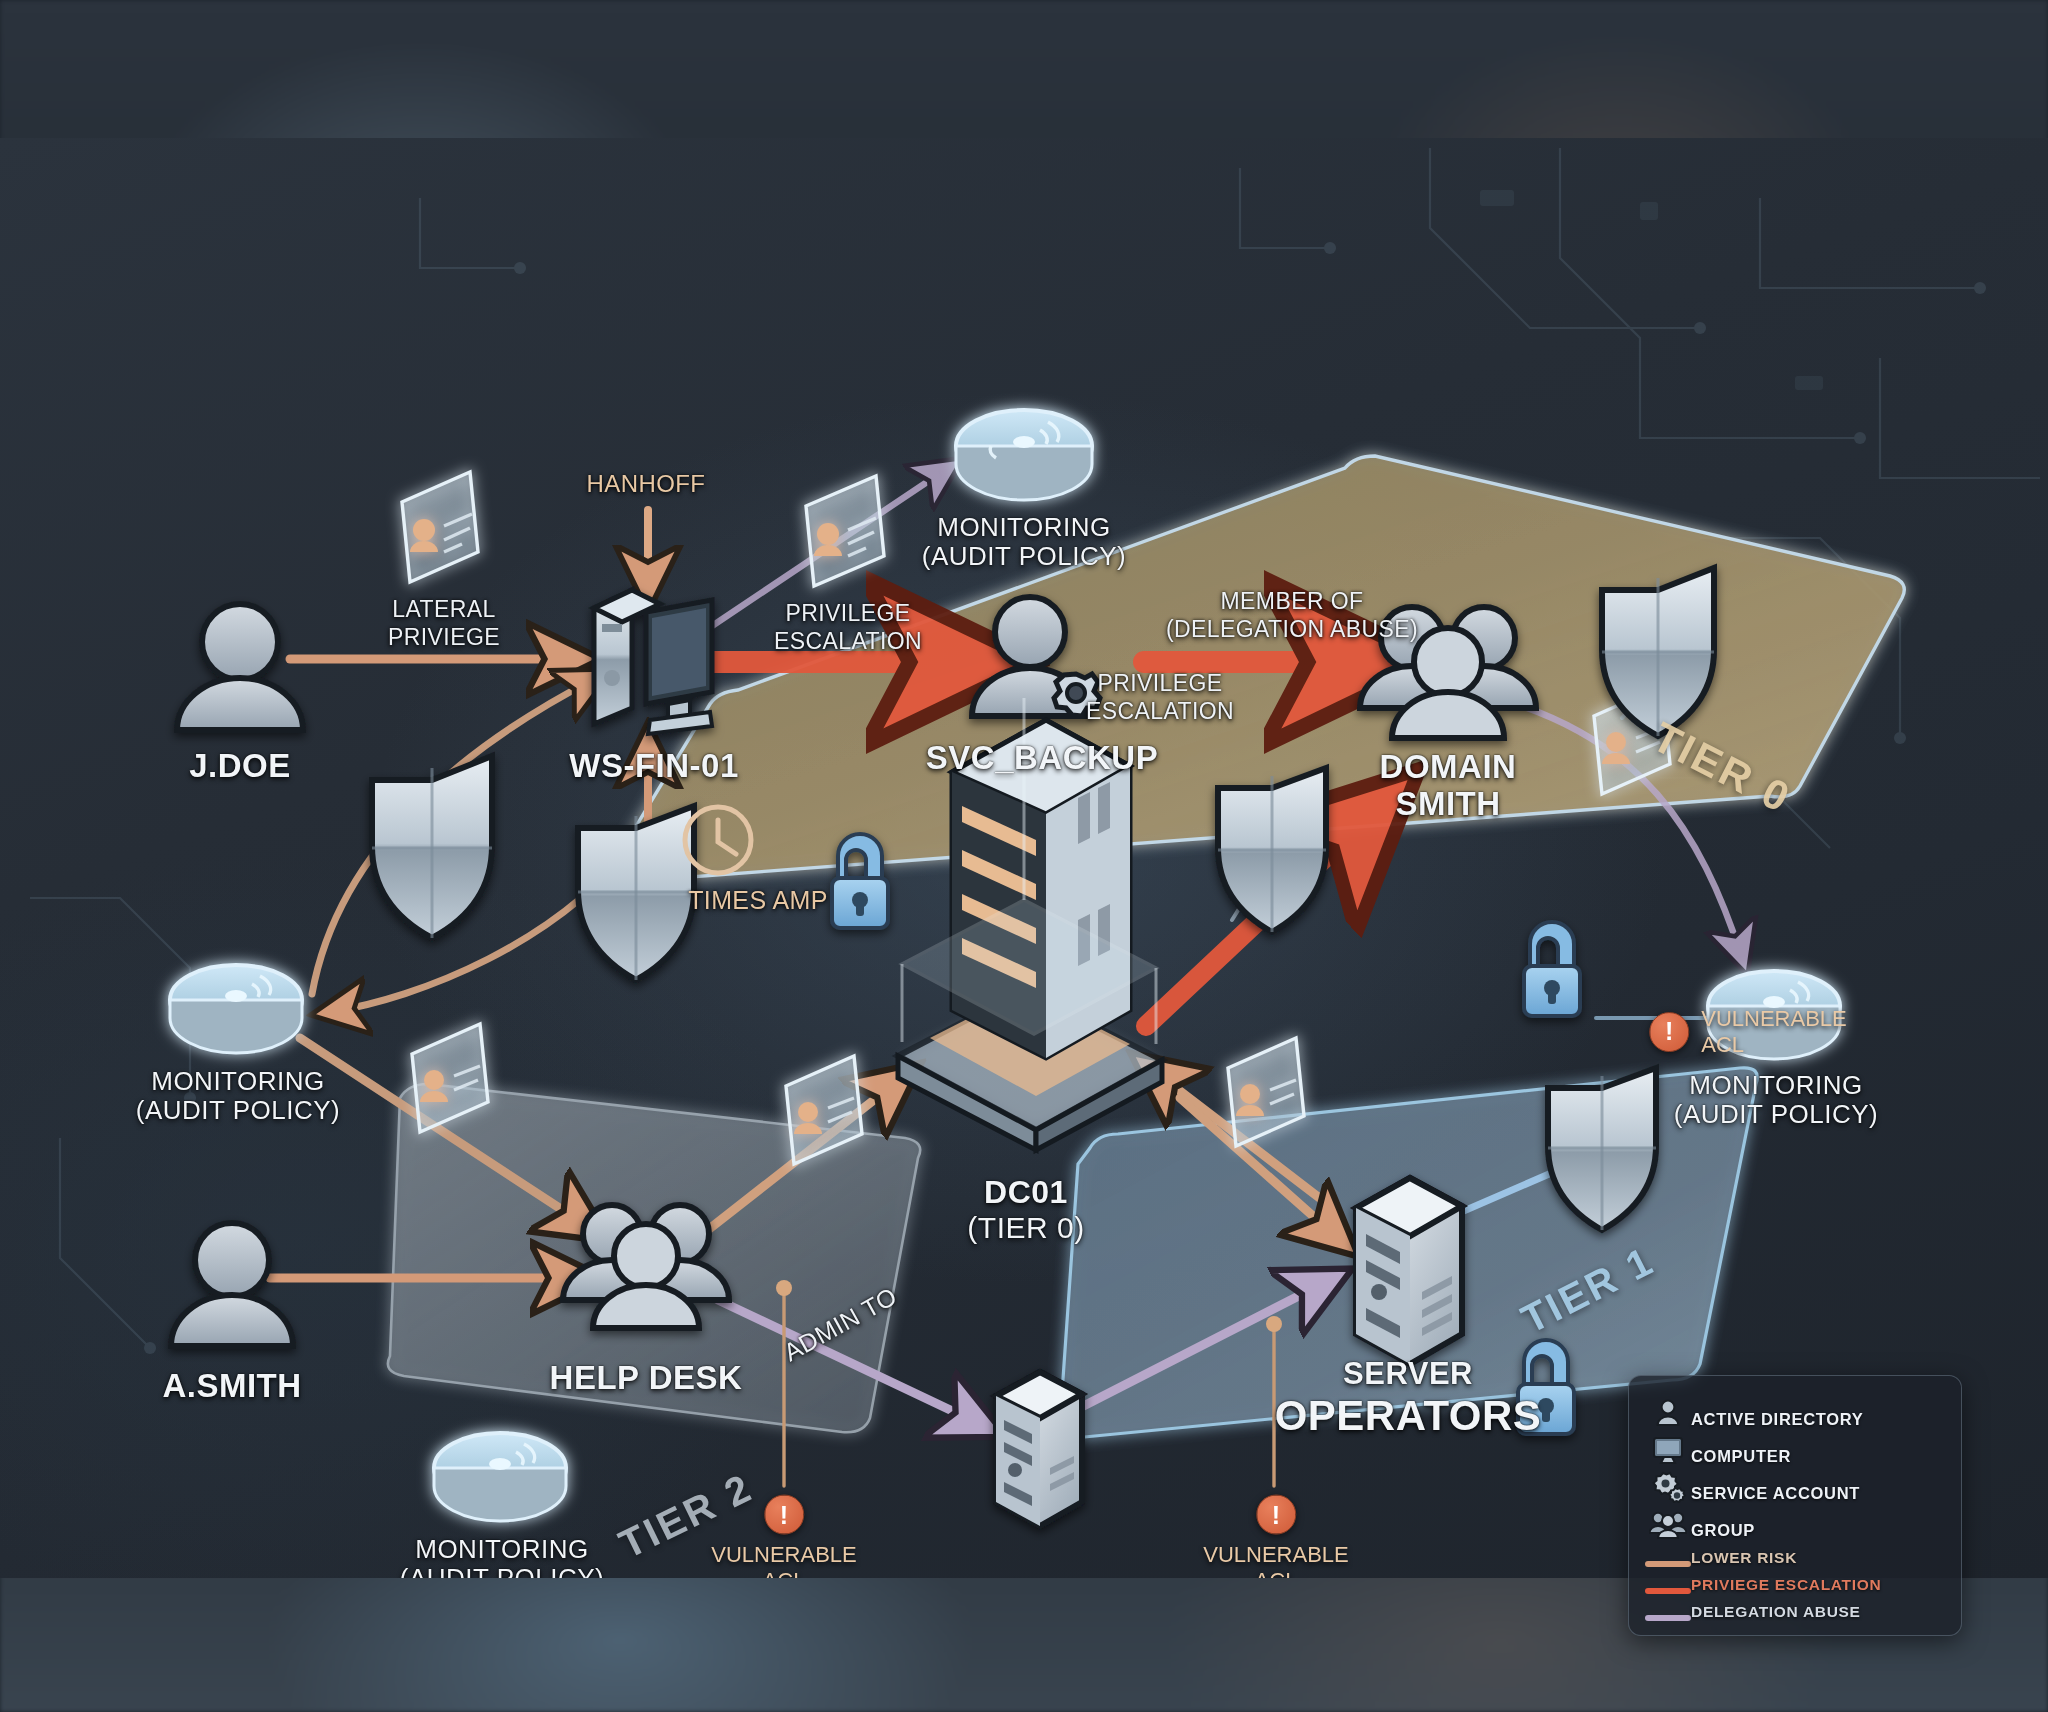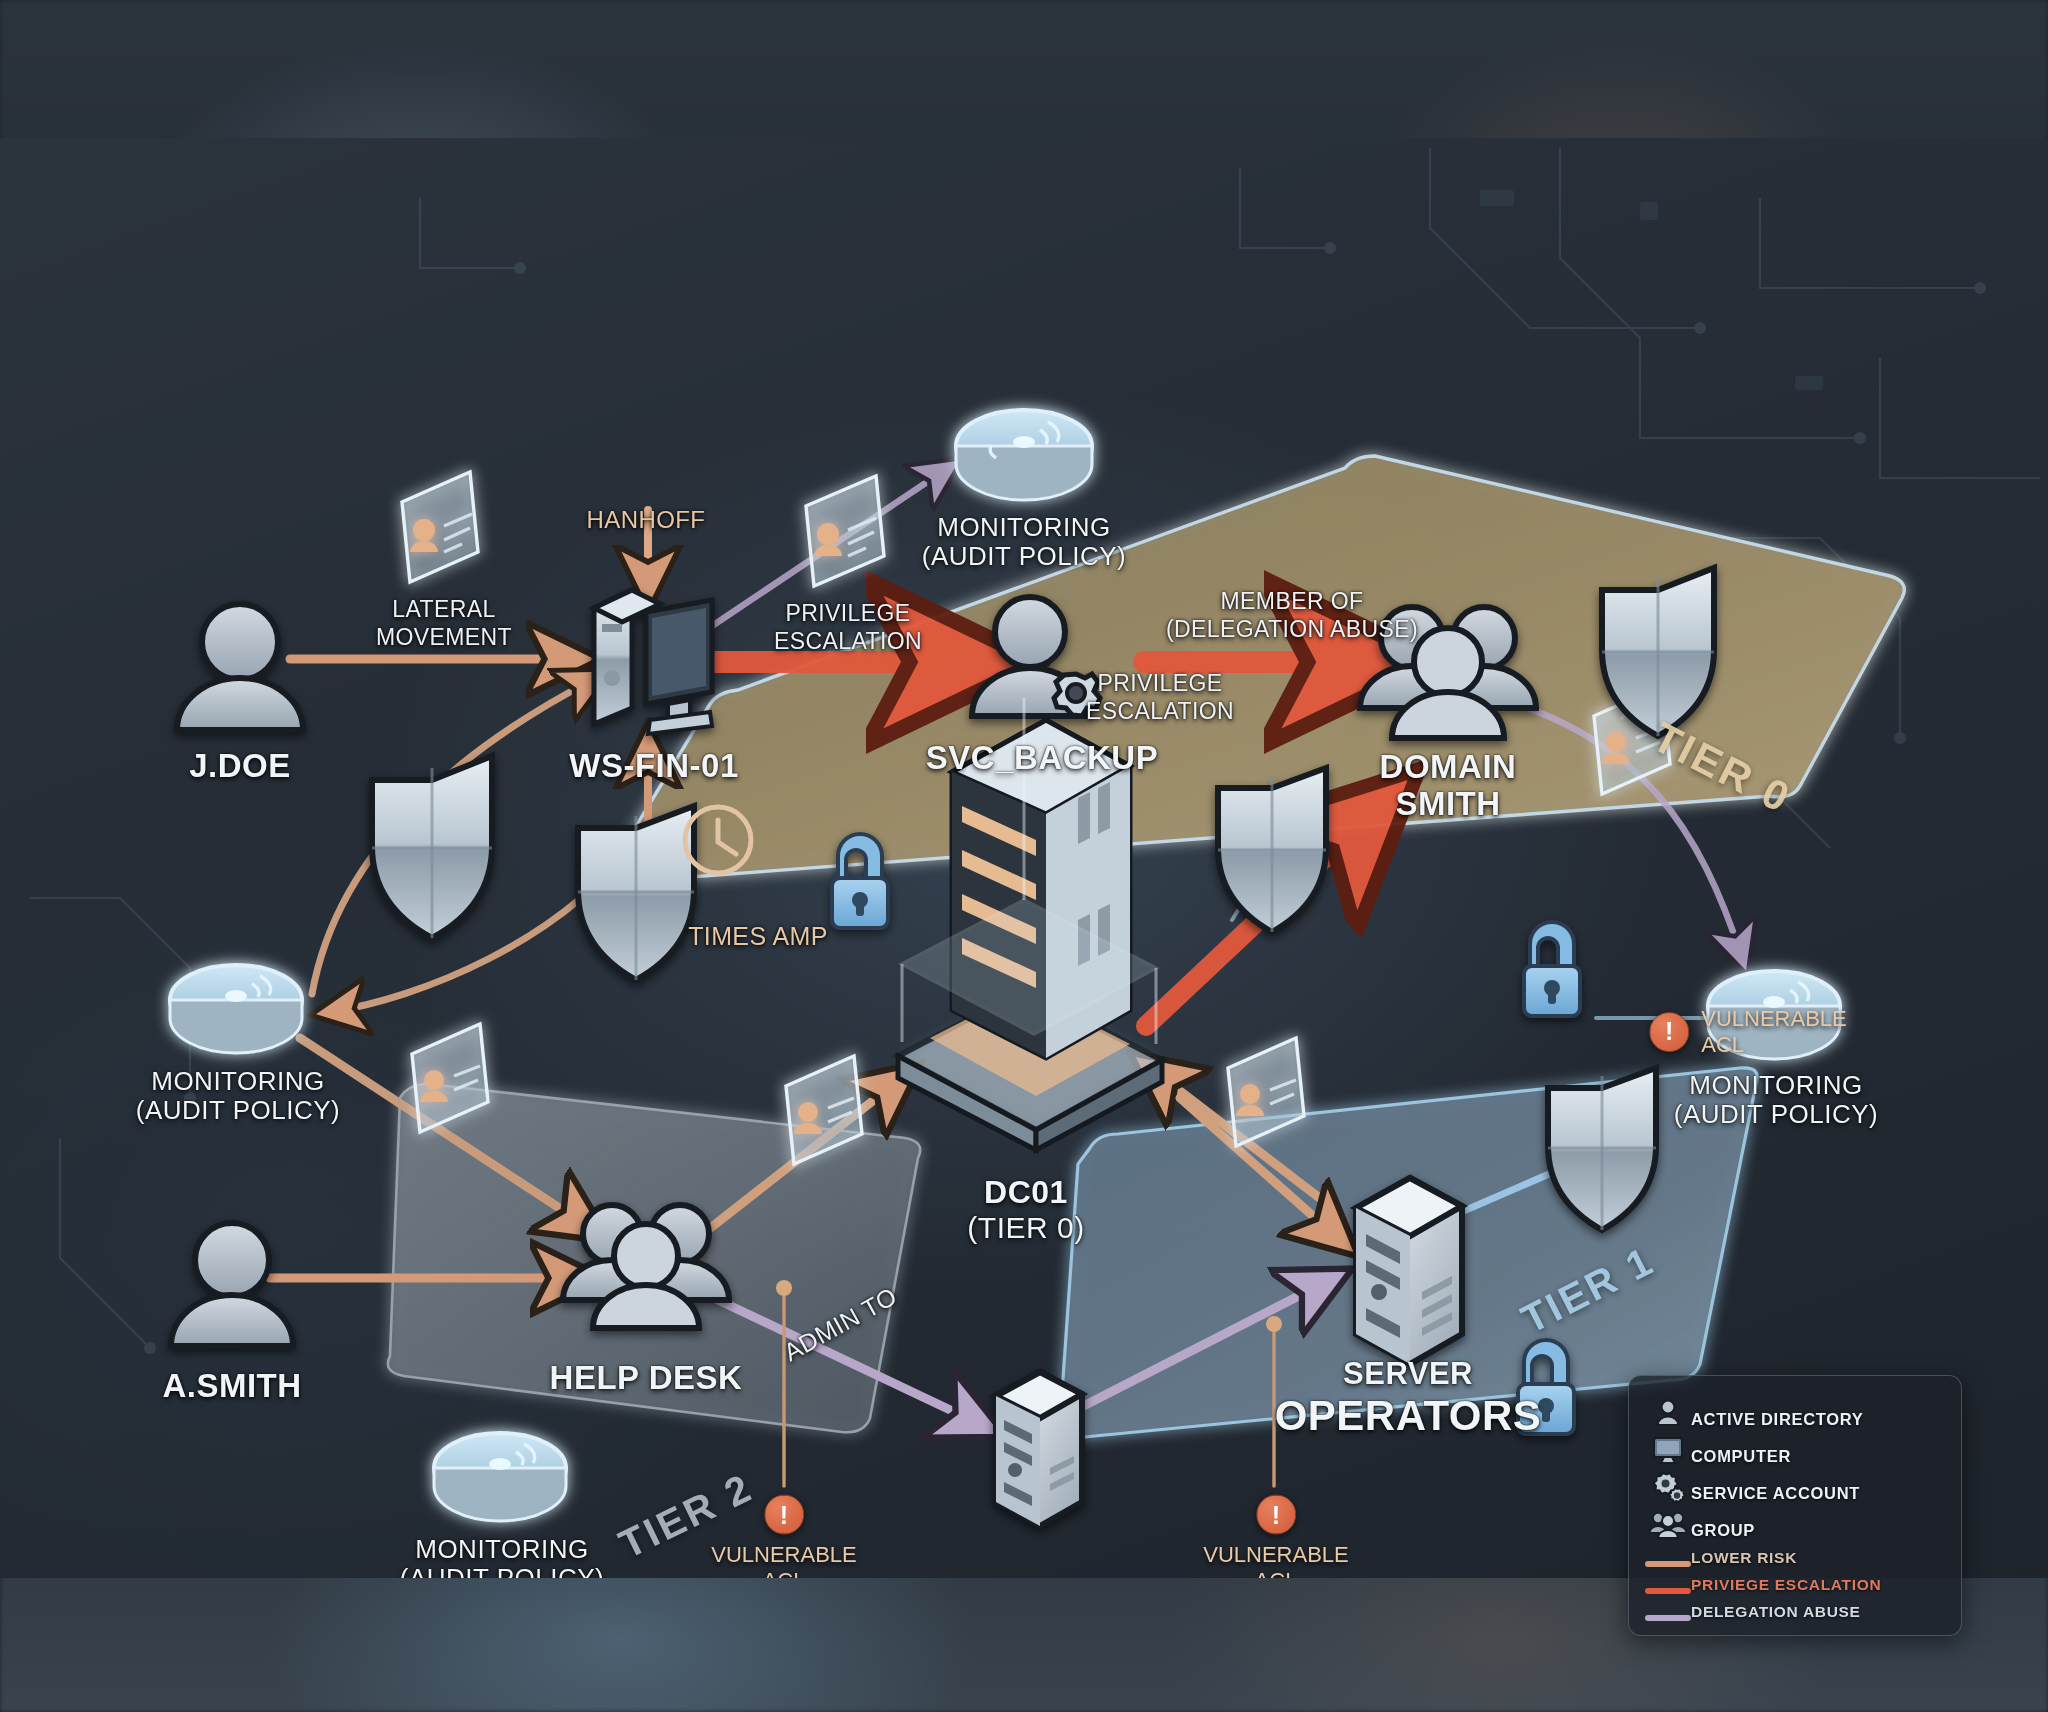--- a/index.html
+++ b/index.html
@@ -38,21 +38,21 @@
   .node{position:absolute;transform:translate(-50%,-50%);text-align:center;
         pointer-events:auto;}
   .nlabel{font-weight:bold;color:#f2f5f8;letter-spacing:.5px;line-height:1.12;
     text-shadow:0 2px 5px rgba(0,0,0,.85),0 0 2px rgba(0,0,0,.9);white-space:nowrap;}
   .nsub{font-weight:normal;}
 
   .edge-label{position:absolute;transform:translate(-50%,-50%);
     color:#eef2f6;font-size:23px;font-weight:500;line-height:1.2;text-align:center;
     letter-spacing:.4px;white-space:pre-line;
     text-shadow:0 2px 5px rgba(0,0,0,.9),0 0 3px rgba(0,0,0,.9);}
-  .edge-label.warn{color:#e8c8a4;margin-top:36px;}
+  .edge-label.warn{color:#e8c8a4;}
   .edge-label.rot{white-space:nowrap;}
 
   .tier-tag{position:absolute;transform-origin:50% 50%;font-weight:bold;
     letter-spacing:3px;white-space:nowrap;}
 
   
   .legend{position:absolute;right:86px;bottom:76px;width:300px;
     background:rgba(27,33,41,.80);border:1px solid rgba(150,170,190,.34);
     border-radius:13px;padding:16px 16px 14px 16px;
     box-shadow:0 6px 24px rgba(0,0,0,.5);}
@@ -550,21 +550,21 @@
     <div class="node" style="left:1776px;top:962px;">
       <div class="nlabel nsub" style="font-size:26px;">MONITORING</div>
       <div class="nlabel nsub" style="font-size:26px;">(AUDIT POLICY)</div>
     </div>
     <div class="node" style="left:502px;top:1426px;">
       <div class="nlabel nsub" style="font-size:26px;">MONITORING</div>
       <div class="nlabel nsub" style="font-size:26px;">(AUDIT POLICY)</div>
     </div>
 
     <div class="edge-label" style="left:444px;top:486px;">LATERAL
-MOVEMENT</div>
+PRIVIEGE</div>
     <div class="edge-label warn" style="left:646px;top:346px;font-size:24px;">HANHOFF</div>
     <div class="edge-label" style="left:848px;top:490px;">PRIVILEGE
 ESCALATION</div>
     <div class="edge-label" style="left:1292px;top:478px;">MEMBER OF
 (DELEGATION ABUSE)</div>
     <div class="edge-label" style="left:1160px;top:560px;">PRIVILEGE
 ESCALATION</div>
     <div class="edge-label warn" style="left:758px;top:762px;font-size:25px;">TIMES AMP</div>
     <div class="edge-label rot" style="left:840px;top:1186px;font-size:25px;transform:translate(-50%,-50%) rotate(-29deg);">ADMIN TO</div>
 

